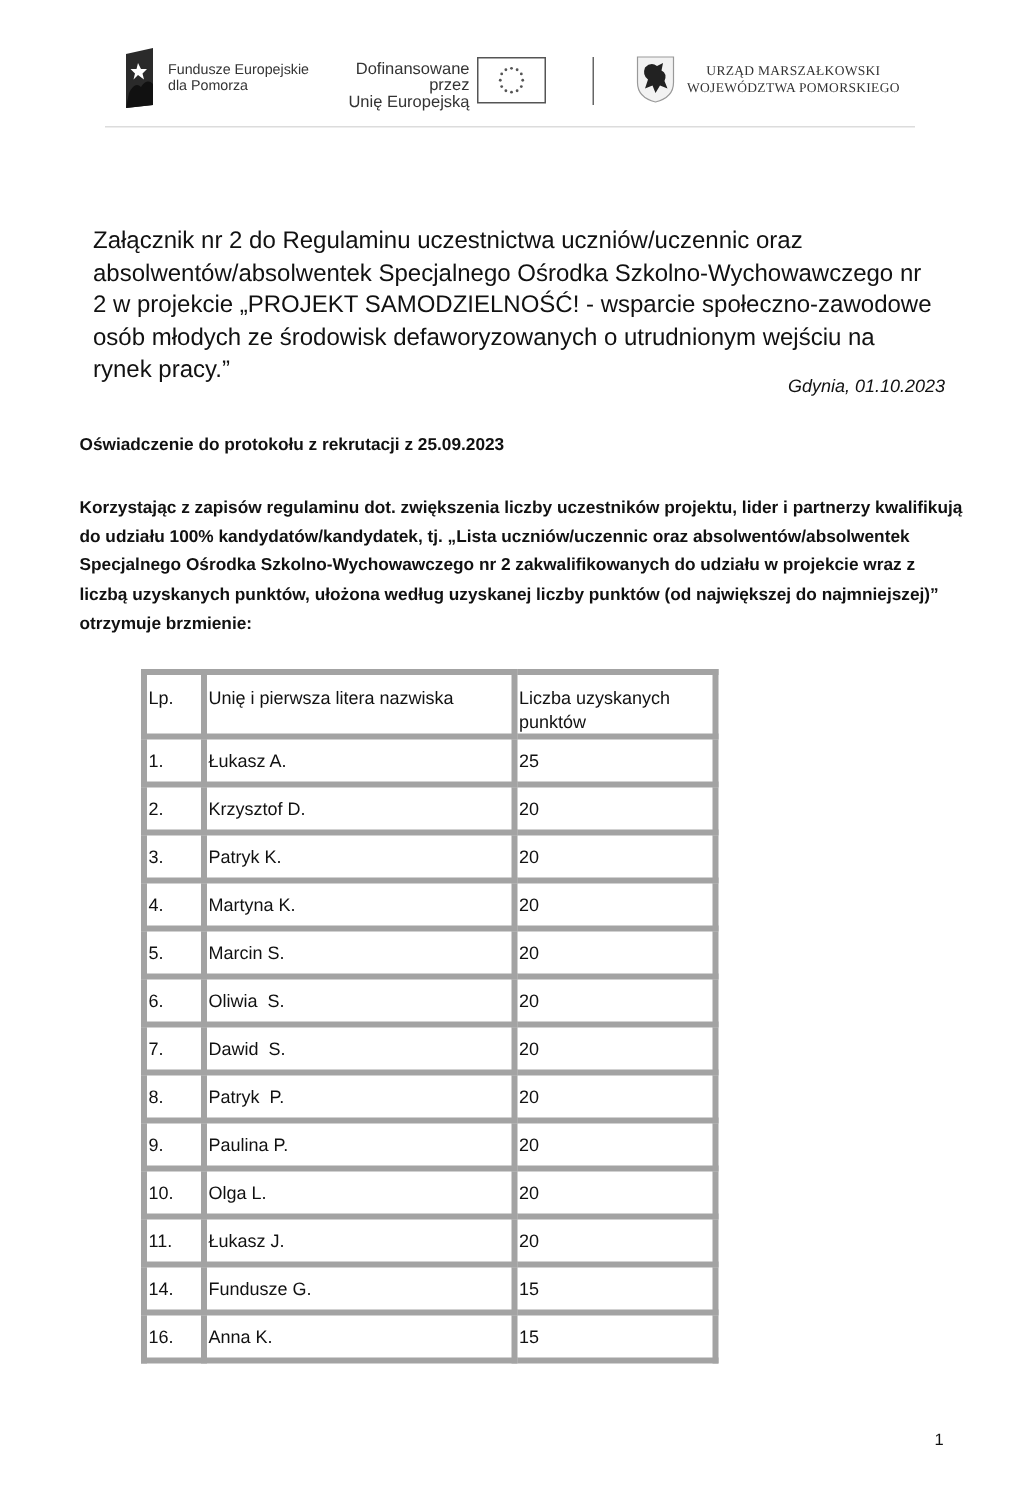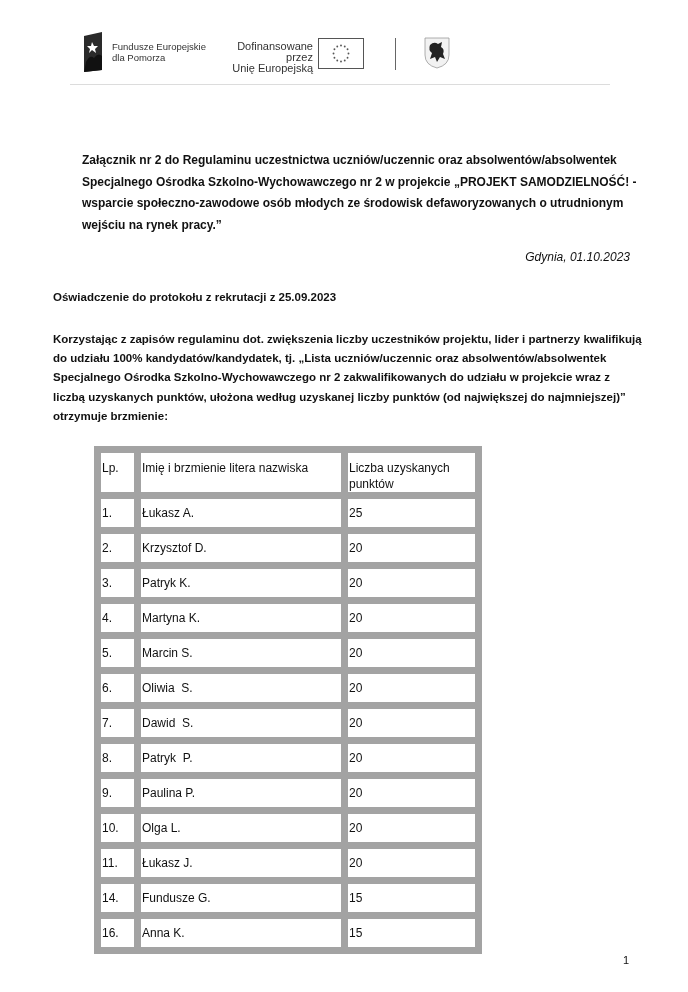--- a/index.html
+++ b/index.html
@@ -8,27 +8,27 @@
   .header { position: absolute; left: 70px; top: 28px; width: 540px; height: 48px; }
   .header-line { position: absolute; left: 70px; top: 84px; width: 540px; height: 1px; background: #dcdcdc; }
   .fe-logo { position: absolute; left: 12px; top: 4px; width: 22px; height: 40px; }
   .fe-text { position: absolute; left: 42px; top: 13px; font-size: 9.5px; line-height: 11px; color: #333; }
   .eu-text { position: absolute; left: 148px; top: 13px; font-size: 11px; line-height: 11px; color: #333; text-align: right; width: 95px; }
   .eu-flag { position: absolute; left: 248px; top: 10px; width: 46px; height: 31px; border: 1px solid #555; box-sizing: border-box; }
   .v-divider { position: absolute; left: 325px; top: 10px; width: 1px; height: 32px; background: #666; }
   .pom-crest { position: absolute; left: 354px; top: 9px; width: 26px; height: 32px; }
   .pom-text { position: absolute; left: 388px; top: 14px; font-size: 9px; line-height: 11px; color: #333; text-align: center; letter-spacing: 0.2px; font-family: "Liberation Serif", serif; }
 
-  .intro { position: absolute; left: 82px; top: 150px; width: 560px; font-size: 12px; line-height: 21.5px; font-weight: bold; }
+  .intro { position: absolute; left: 62px; top: 150px; width: 560px; font-size: 16px; line-height: 21.5px; }
   .city-date { position: absolute; right: 58px; top: 250px; font-size: 12px; font-style: italic; }
   .statement-title { position: absolute; left: 53px; top: 291px; font-size: 11.5px; font-weight: bold; }
   .statement-body { position: absolute; left: 53px; top: 330px; width: 590px; font-size: 11.5px; line-height: 19.2px; font-weight: bold; }
 
   table.results { position: absolute; left: 94px; top: 446px; border-collapse: collapse; font-size: 12px; }
-  table.results td, table.results th { border: 7px solid #a3a3a3; padding: 0 0 0 1px; text-align: left; font-weight: normal; vertical-align: top; }
+  table.results td, table.results th { border: 4px solid #a3a3a3; padding: 0 0 0 1px; text-align: left; font-weight: normal; vertical-align: top; }
   table.results th { height: 43px; padding-top: 7px; line-height: 16px; box-sizing: border-box; }
   table.results td { height: 28.7px; line-height: 28px; box-sizing: border-box; }
   .col-lp { width: 40px; }
   .col-name { width: 207px; }
   .col-pts { width: 134px; }
 
   .page-number { position: absolute; left: 623px; top: 954px; font-size: 11px; }
 </style>
 </head>
 <body>
@@ -61,36 +61,40 @@
       <circle cx="15" cy="15.5" r="1"></circle>
         <circle cx="16" cy="11" r="1"></circle>
         <circle cx="19" cy="8" r="1"></circle>
     </g>
   </svg>
   <div class="v-divider"></div>
   <svg class="pom-crest" viewBox="0 0 26 32">
     <path d="M1,1 L25,1 L25,18 Q25,28 13,31 Q1,28 1,18 Z" fill="#f2f2f2" stroke="#999" stroke-width="0.8"></path>
     <path d="M6,8 Q10,4 14,7 L18,5 L17,10 Q21,12 19,17 L21,22 L16,20 L13,25 L11,20 L6,22 L8,16 Q4,13 6,8 Z" fill="#222"></path>
   </svg>
+  <div class="pom-text">
+    <div>URZĄD MARSZAŁKOWSKI</div>
+    <div>WOJEWÓDZTWA POMORSKIEGO</div>
+  </div>
 </div>
 <div class="header-line"></div>
 
 <div class="intro">Załącznik nr 2 do Regulaminu uczestnictwa uczniów/uczennic oraz absolwentów/absolwentek Specjalnego Ośrodka Szkolno-Wychowawczego nr 2 w projekcie „PROJEKT SAMODZIELNOŚĆ! - wsparcie społeczno-zawodowe osób młodych ze środowisk defaworyzowanych o utrudnionym wejściu na rynek pracy.”</div>
 
 <div class="city-date">Gdynia, 01.10.2023</div>
 
 <div class="statement-title">Oświadczenie do protokołu z rekrutacji z 25.09.2023</div>
 
 <div class="statement-body">Korzystając z zapisów regulaminu dot. zwiększenia liczby uczestników projektu, lider i partnerzy kwalifikują do udziału 100% kandydatów/kandydatek, tj. „Lista uczniów/uczennic oraz absolwentów/absolwentek Specjalnego Ośrodka Szkolno-Wychowawczego nr 2 zakwalifikowanych do udziału w projekcie wraz z liczbą uzyskanych punktów, ułożona według uzyskanej liczby punktów (od największej do najmniejszej)” otrzymuje brzmienie:</div>
 
 <table class="results">
   <thead>
     <tr>
       <th class="col-lp">Lp.</th>
-      <th class="col-name">Imię i brzmienie litera nazwiska</th>
+      <th class="col-name">Unię i pierwsza litera nazwiska</th>
       <th class="col-pts">Liczba uzyskanych punktów</th>
     </tr>
   </thead>
   <tbody>
     <tr>
         <td>1.</td>
         <td style="white-space:pre">Łukasz A.</td>
         <td>25</td>
       </tr>
     <tr>

